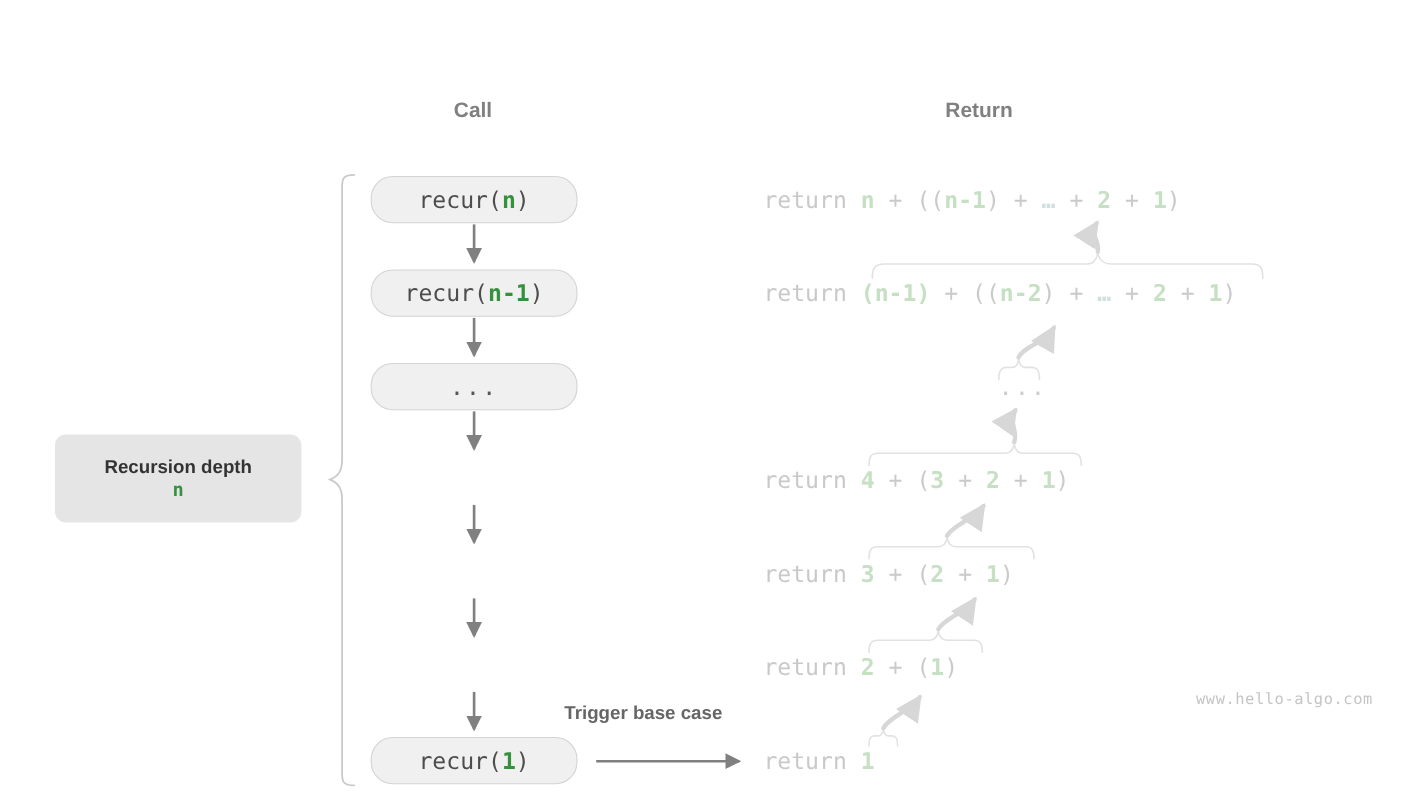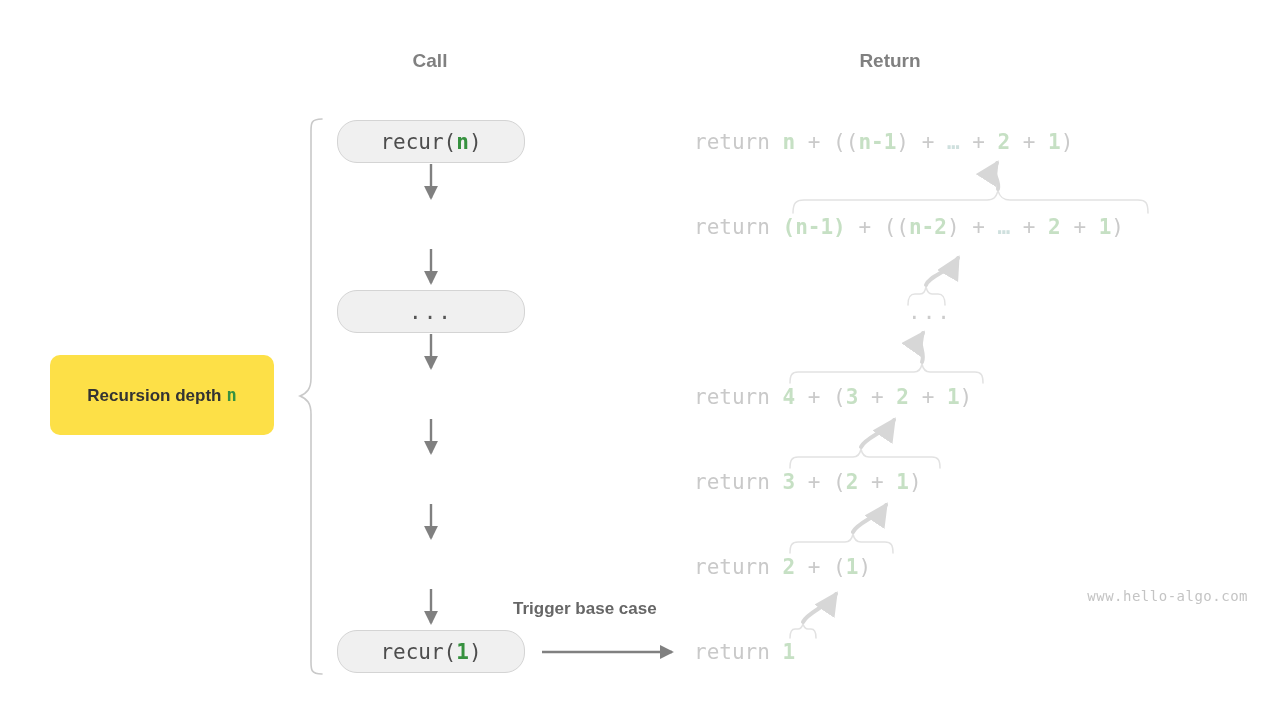--- a/index.html
+++ b/index.html
@@ -13,20 +13,21 @@
     position: relative;
     overflow: hidden;
     font-family: "Liberation Sans", sans-serif;
   }
 
   .stage {
     position: absolute;
     inset: 0;
     width: 1280px;
     height: 624px;
+    margin-top: 40px;
   }
 
   
   .col-head {
     position: absolute;
     font-family: "Liberation Sans", sans-serif;
     font-size: 19px;
     font-weight: bold;
     color: #808080;
     text-align: center;
@@ -36,23 +37,24 @@
   #head-call   { left: 430px; top: 50px; }
   #head-return { left: 890px; top: 50px; }
 
   
   #depth-box {
     position: absolute;
     left: 50px;
     top: 355px;
     width: 224px;
     height: 80px;
-    background: #fde047;
+    background: #e5e5e5;
     border-radius: 10px;
     display: flex;
+    flex-direction: column;
     align-items: center;
     justify-content: center;
     gap: 5px;
   }
   #depth-title {
     font-family: "Liberation Sans", sans-serif;
     font-size: 17px;
     font-weight: bold;
     color: #333333;
     line-height: 1;
@@ -155,20 +157,23 @@
 
   <div id="depth-box">
     <div id="depth-title">Recursion depth</div>
     <div id="depth-value">n</div>
   </div>
 
   <div class="call-box" style="top:120px">
     <span class="call-text">recur(<span class="arg">n</span>)</span>
   </div>
 
+  <div class="call-box" style="top:205px">
+    <span class="call-text">recur(<span class="arg">n-1</span>)</span>
+  </div>
 
   <div class="call-box" style="top:290px">
     <span class="call-text dots">...</span>
   </div>
 
 
 
 
   <div class="call-box" style="top:630px">
     <span class="call-text">recur(<span class="arg">1</span>)</span>

